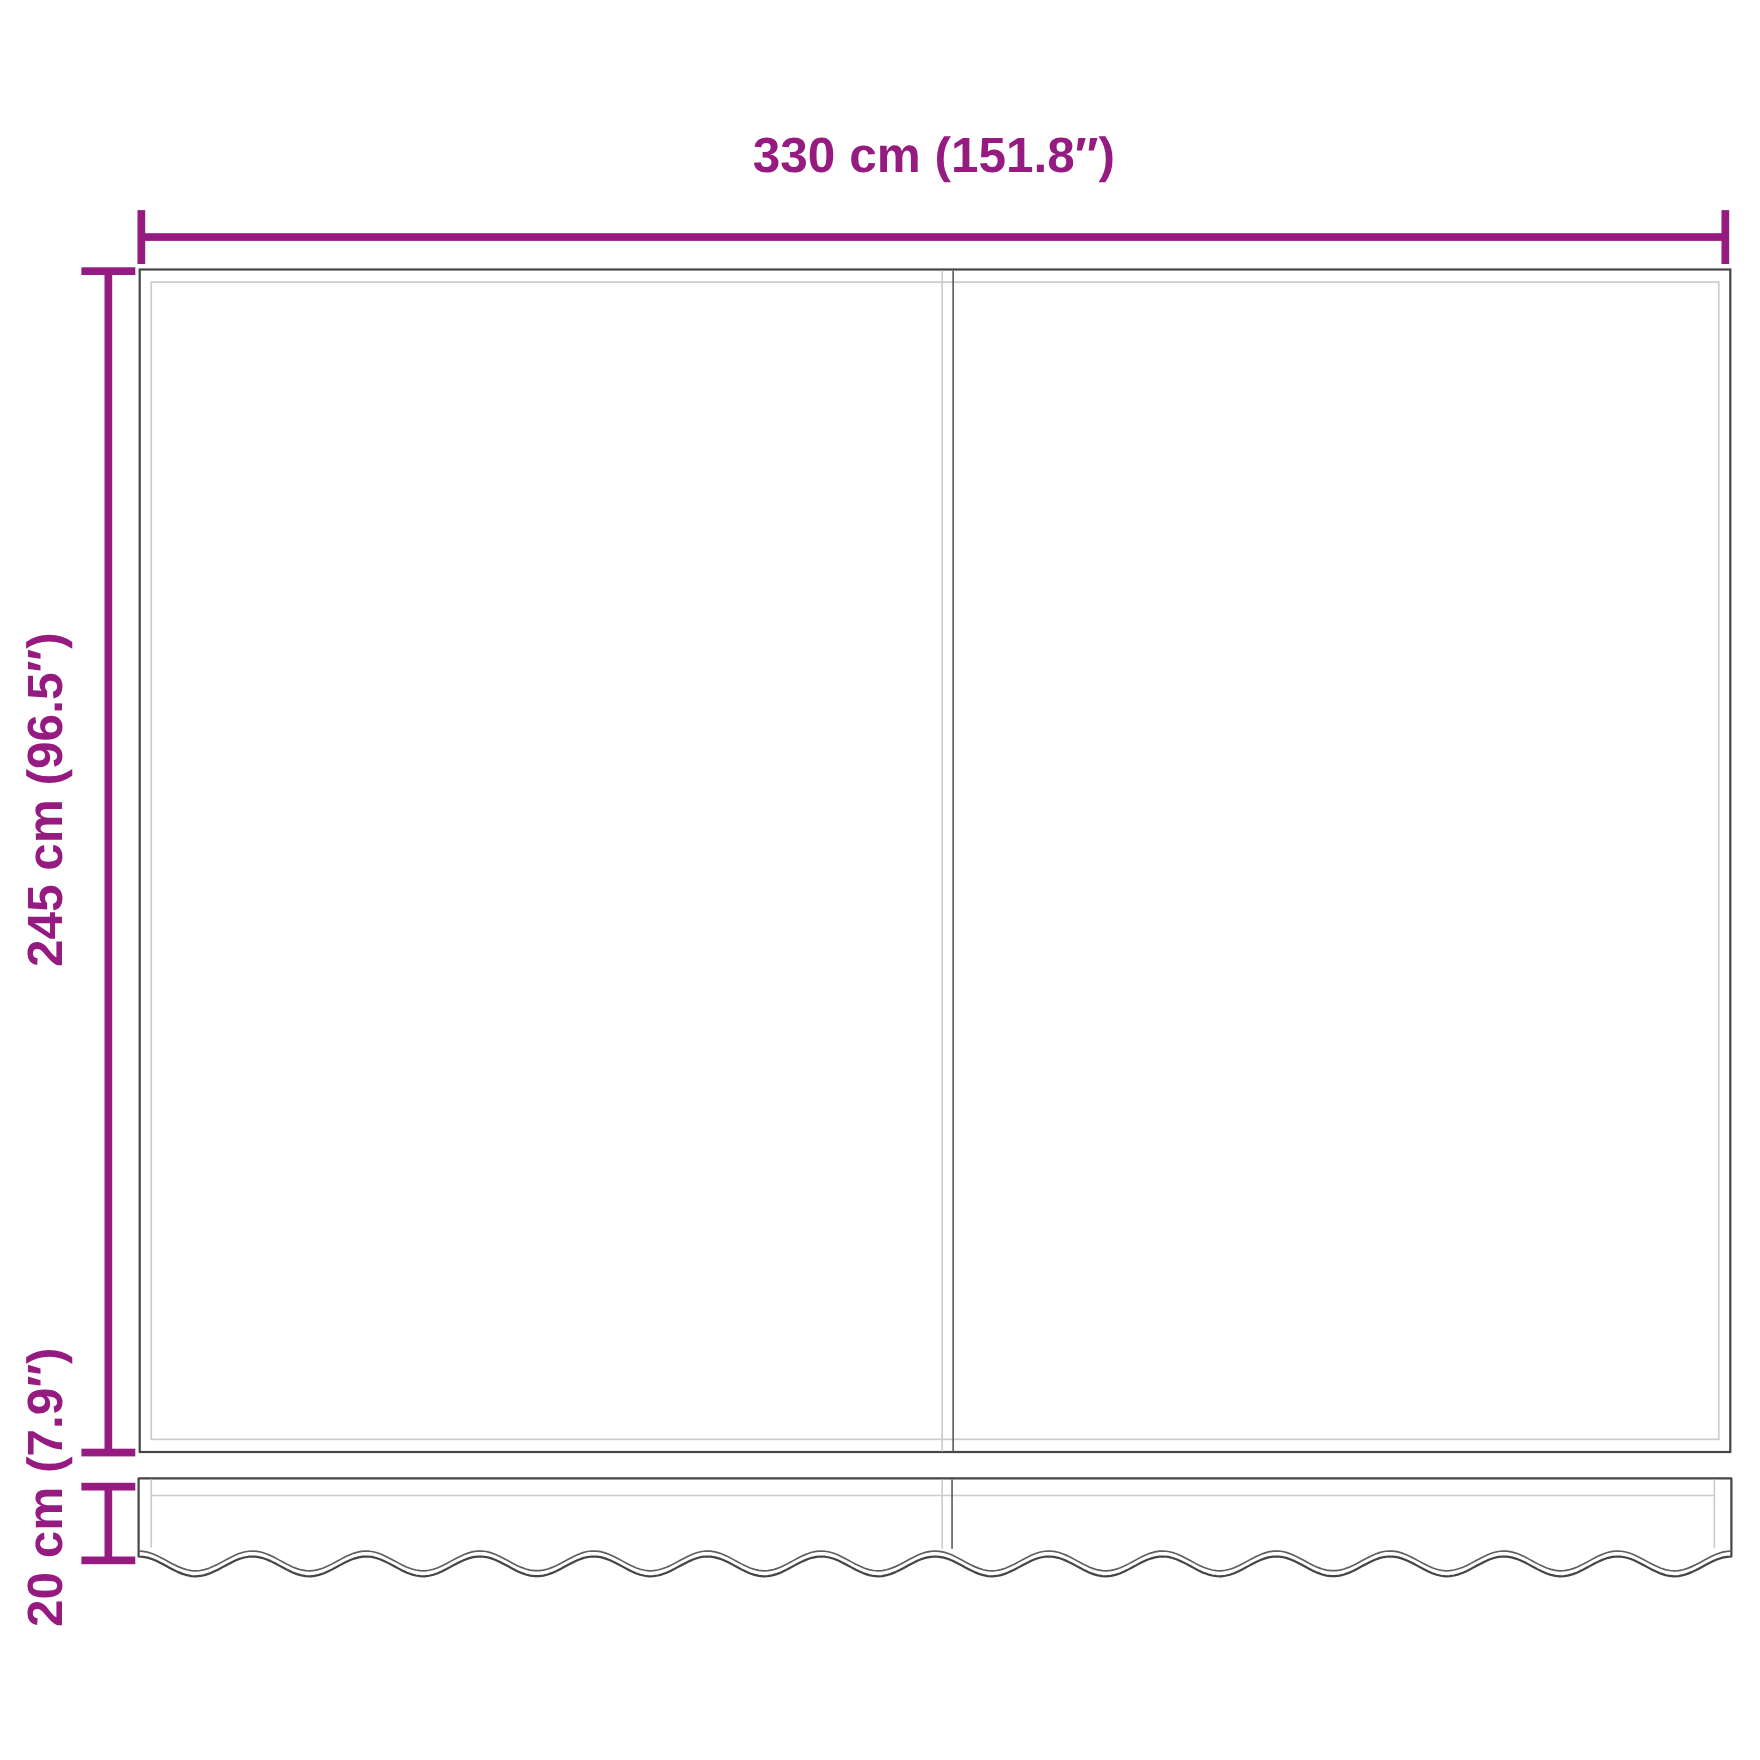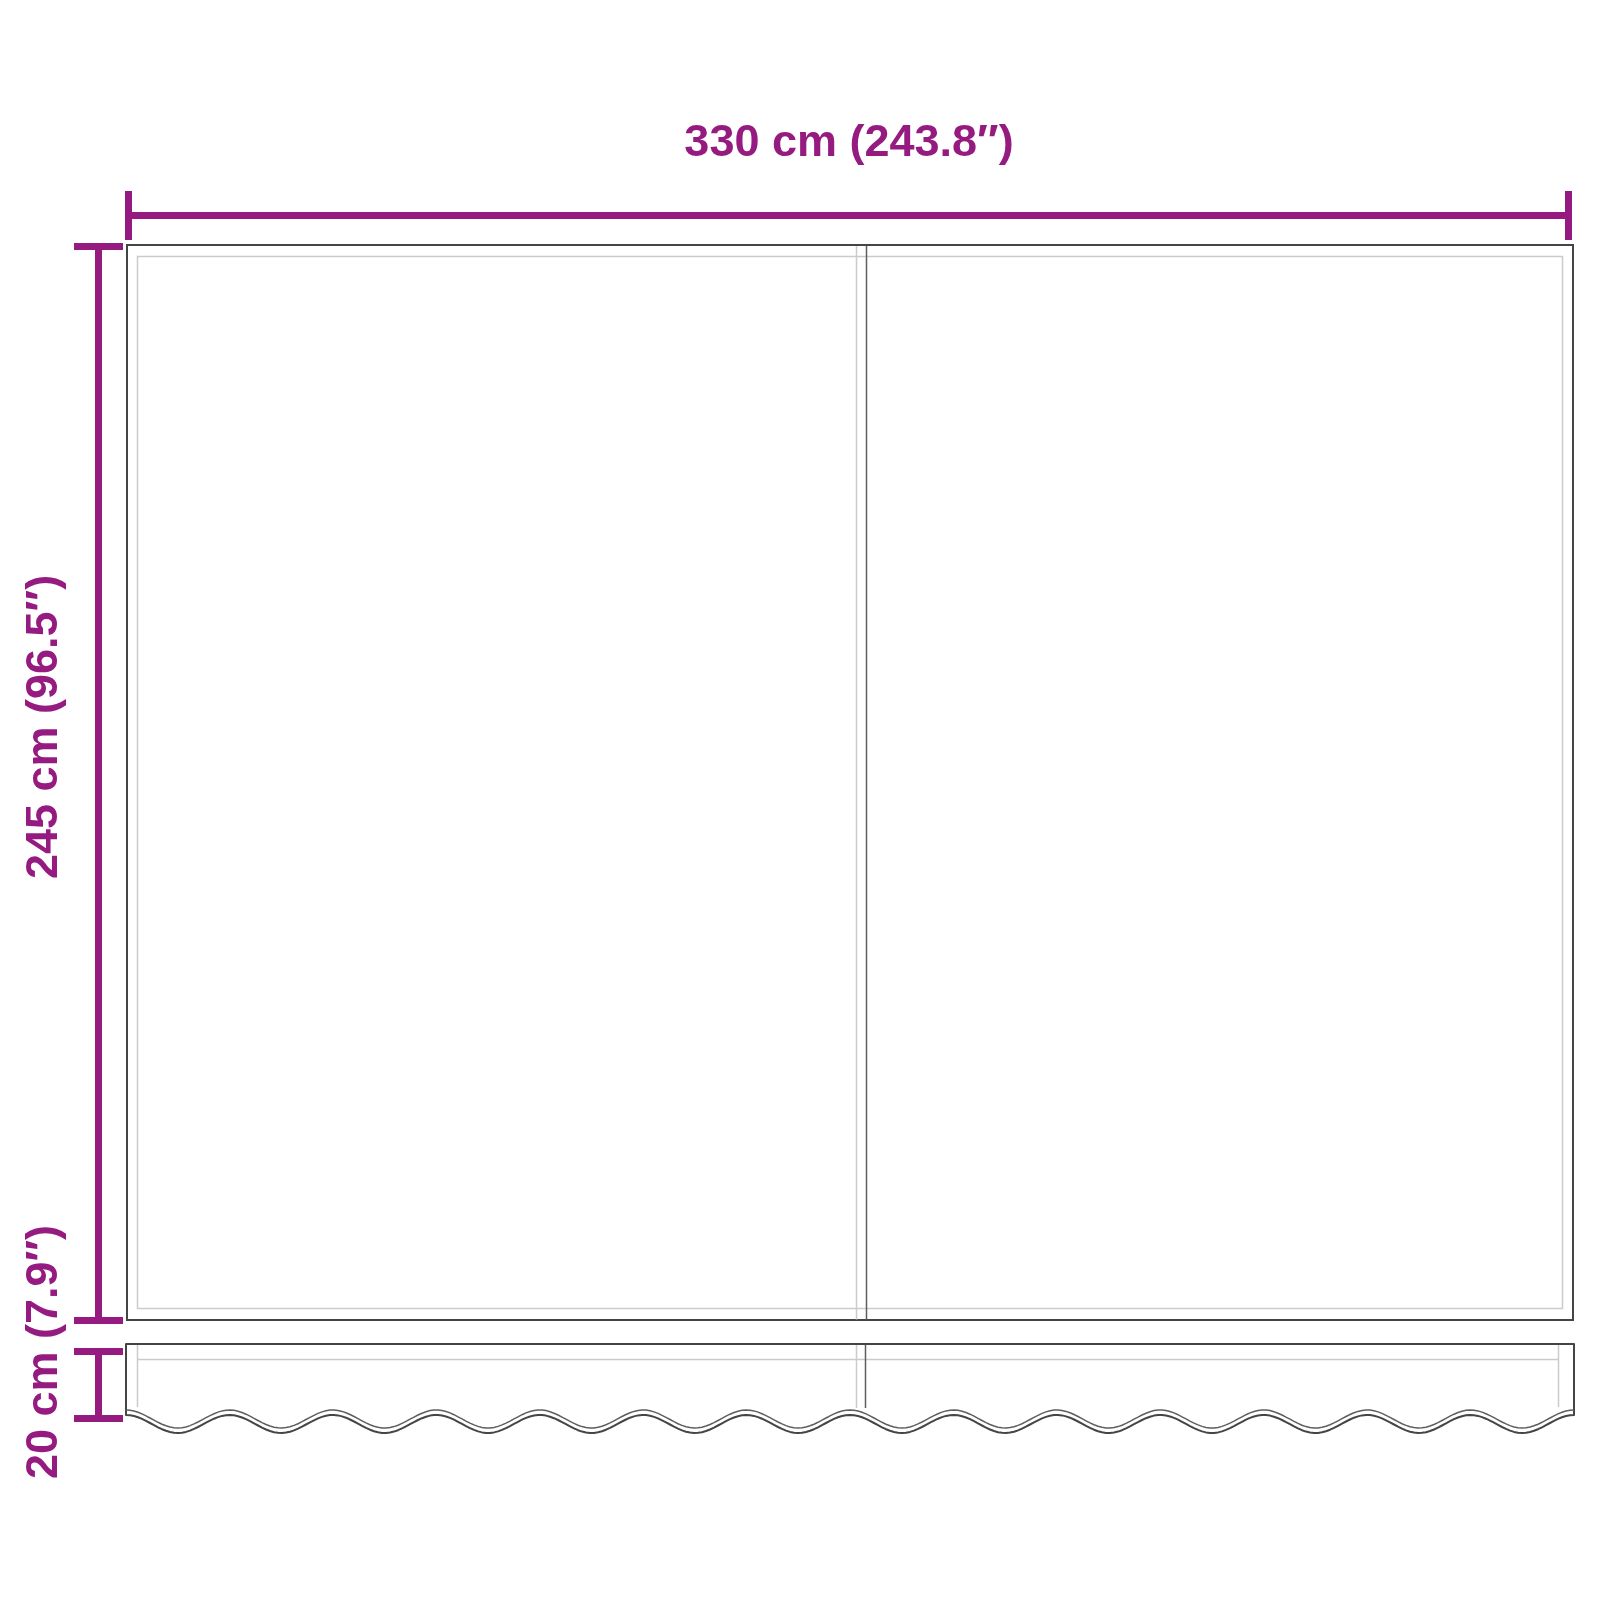--- a/index.html
+++ b/index.html
@@ -83,18 +83,18 @@
       <rect x="74" y="1317" width="49" height="7" fill="#951B81"></rect>
     </g>
 
     <g>
       <rect x="95" y="1351" width="7" height="68" fill="#951B81"></rect>
       <rect x="74" y="1348" width="49" height="7" fill="#951B81"></rect>
       <rect x="74" y="1415" width="49" height="7" fill="#951B81"></rect>
     </g>
   </svg>
 
-  <div class="dim-label top">330 cm (243.8″)</div>
+  <div class="dim-label top">330 cm (151.8″)</div>
 
   <div class="dim-label left-main">245 cm (96.5″)</div>
 
   <div class="dim-label left-valance">20 cm (7.9″)</div>
 </div>
 
 </body></html>

